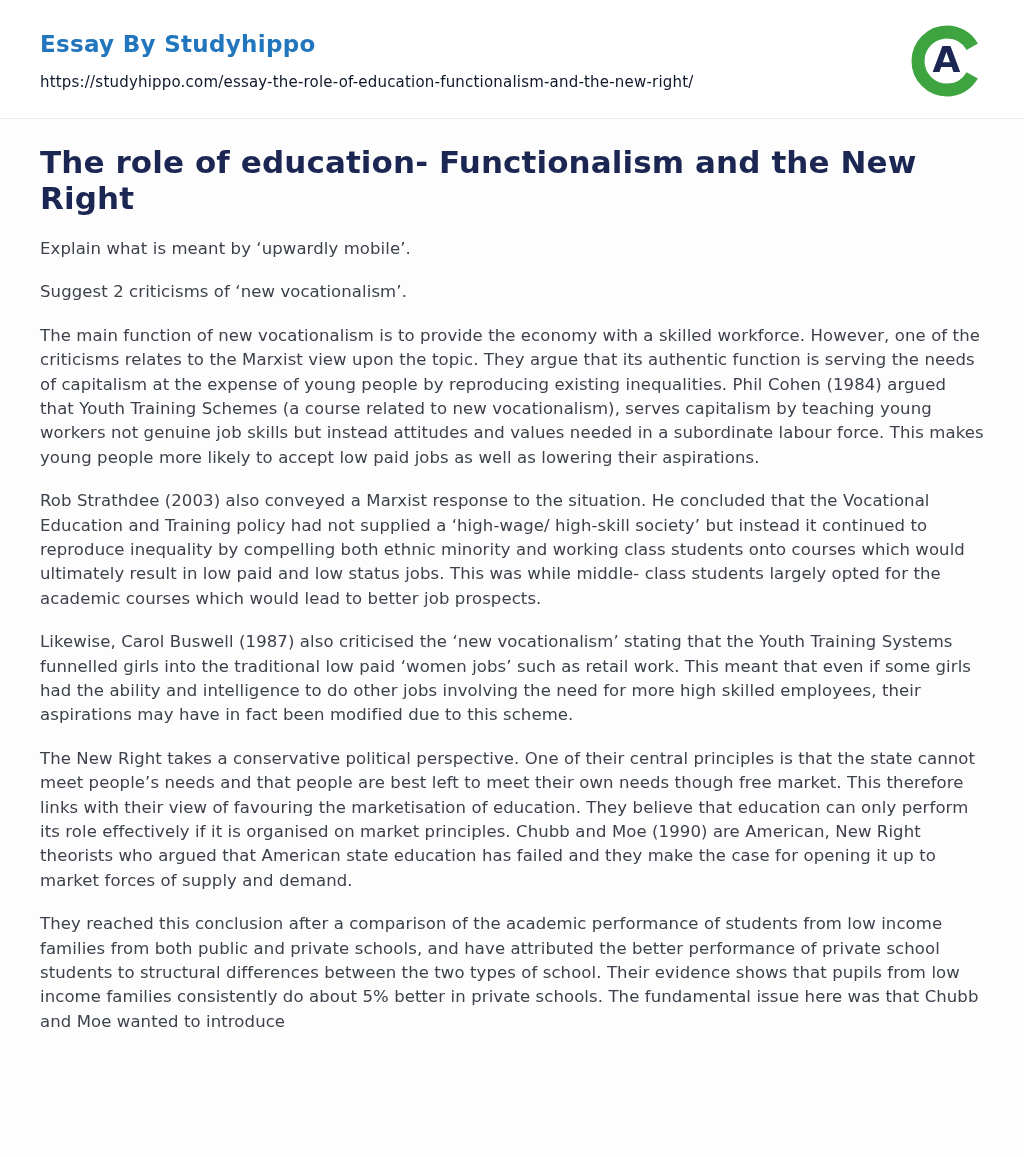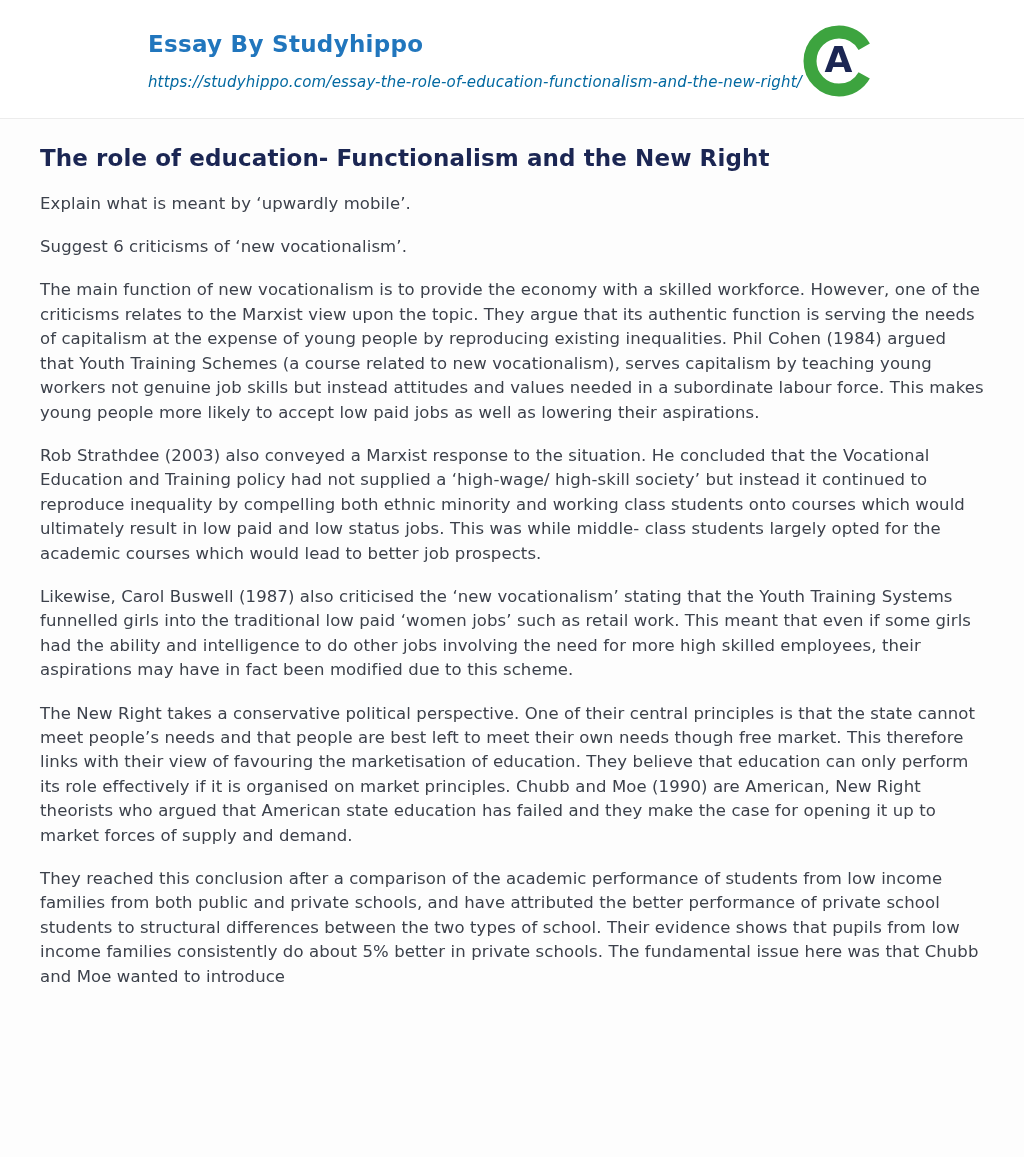--- a/index.html
+++ b/index.html
@@ -14,38 +14,37 @@
     min-height: 1157px;
     margin: 0 auto;
     background: #fdfdfd;
   }
   
   .header {
     background: #ffffff;
     padding: 24px 40px 20px 40px;
     display: flex;
     align-items: center;
-    justify-content: center;
+    justify-content: space-between;
     border-bottom: 1px solid #ececec;
   }
   .header-left { display: flex; flex-direction: column; gap: 14px; }
   .site-title {
     font-size: 23px;
     font-weight: 700;
     color: #2176bd;
     letter-spacing: 0.3px;
     line-height: 1.2;
   }
   .site-url {
     font-size: 15px;
-    color: #0369a1;
+    color: #0f172a;
     text-decoration: none;
     letter-spacing: 0.2px;
     cursor: pointer;
-    font-style: italic;
   }
   .logo {
     width: 74px;
     height: 74px;
     position: relative;
     flex-shrink: 0;
   }
   .logo svg { display: block; }
   .logo-letter {
     position: absolute;
@@ -54,21 +53,21 @@
     font-size: 36px;
     font-weight: 700;
     color: #1b2653;
     line-height: 1;
   }
   
   .article {
     padding: 26px 40px 40px 40px;
   }
   .article-title {
-    font-size: 23px;
+    font-size: 31px;
     font-weight: 700;
     color: #1b2653;
     line-height: 1.16;
     margin: 0 0 20px 0;
     max-width: 880px;
     letter-spacing: 0.1px;
   }
   .article p {
     font-size: 16.5px;
     line-height: 1.48;
@@ -93,21 +92,21 @@
         <circle cx="37" cy="37" r="29" fill="none" stroke="#3da43f" stroke-width="13" stroke-dasharray="152 30" stroke-dashoffset="-15"></circle>
       </svg>
       <span class="logo-letter">A</span>
     </div>
   </div>
 
   <div class="article">
     <h1 class="article-title">The role of education- Functionalism and the New Right</h1>
 
     <p>Explain what is meant by ‘upwardly mobile’.</p>
-    <p>Suggest 6 criticisms of ‘new vocationalism’.</p>
+    <p>Suggest 2 criticisms of ‘new vocationalism’.</p>
     <p>The main function of new vocationalism is to provide the economy with a skilled workforce. However, one of the criticisms relates to the Marxist view upon the topic. They argue that its authentic function is serving the needs of capitalism at the expense of young people by reproducing existing inequalities. Phil Cohen (1984) argued that Youth Training Schemes (a course related to new vocationalism), serves capitalism by teaching young workers not genuine job skills but instead attitudes and values needed in a subordinate labour force. This makes young people more likely to accept low paid jobs as well as lowering their aspirations.</p>
     <p>Rob Strathdee (2003) also conveyed a Marxist response to the situation. He concluded that the Vocational Education and Training policy had not supplied a ‘high-wage/ high-skill society’ but instead it continued to reproduce inequality by compelling both ethnic minority and working class students onto courses which would ultimately result in low paid and low status jobs. This was while middle- class students largely opted for the academic courses which would lead to better job prospects.</p>
     <p>Likewise, Carol Buswell (1987) also criticised the ‘new vocationalism’ stating that the Youth Training Systems funnelled girls into the traditional low paid ‘women jobs’ such as retail work. This meant that even if some girls had the ability and intelligence to do other jobs involving the need for more high skilled employees, their aspirations may have in fact been modified due to this scheme.</p>
     <p>The New Right takes a conservative political perspective. One of their central principles is that the state cannot meet people’s needs and that people are best left to meet their own needs though free market. This therefore links with their view of favouring the marketisation of education. They believe that education can only perform its role effectively if it is organised on market principles. Chubb and Moe (1990) are American, New Right theorists who argued that American state education has failed and they make the case for opening it up to market forces of supply and demand.</p>
     <p>They reached this conclusion after a comparison of the academic performance of students from low income families from both public and private schools, and have attributed the better performance of private school students to structural differences between the two types of school. Their evidence shows that pupils from low income families consistently do about 5% better in private schools. The fundamental issue here was that Chubb and Moe wanted to introduce</p>
   </div>
 
 </div>
 
 </body></html>

